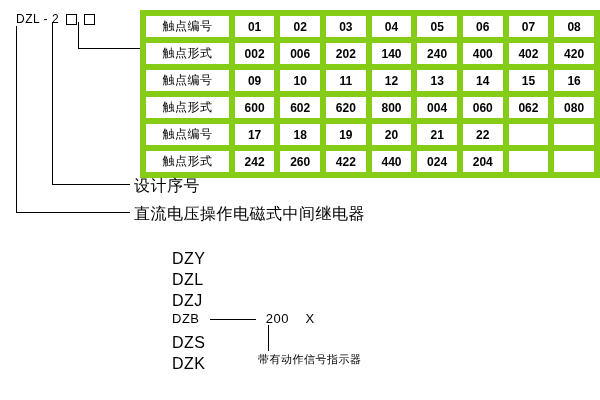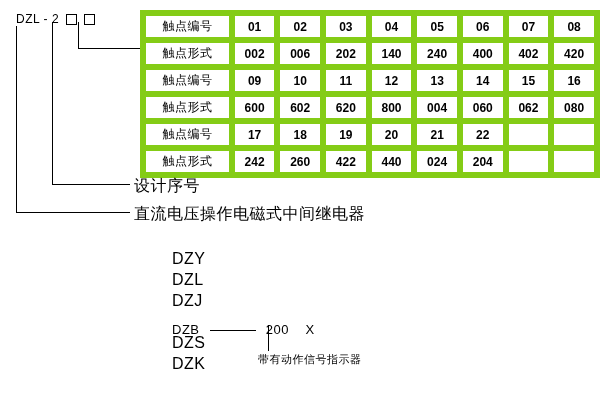--- a/index.html
+++ b/index.html
@@ -87,21 +87,21 @@
     top: 248px;
     font-size: 16px;
     line-height: 21px;
     letter-spacing: 0.5px;
   }
   .series-list div { height: 21px; }
 
   .dzb-row {
     position: absolute;
     left: 172px;
-    top: 322px;
+    top: 311px;
     font-size: 13px;
     white-space: nowrap;
     letter-spacing: 0.5px;
   }
   .dzb-dash {
     display: inline-block;
     width: 46px;
     border-top: 1px solid #000;
     vertical-align: middle;
     margin: 0 6px;

